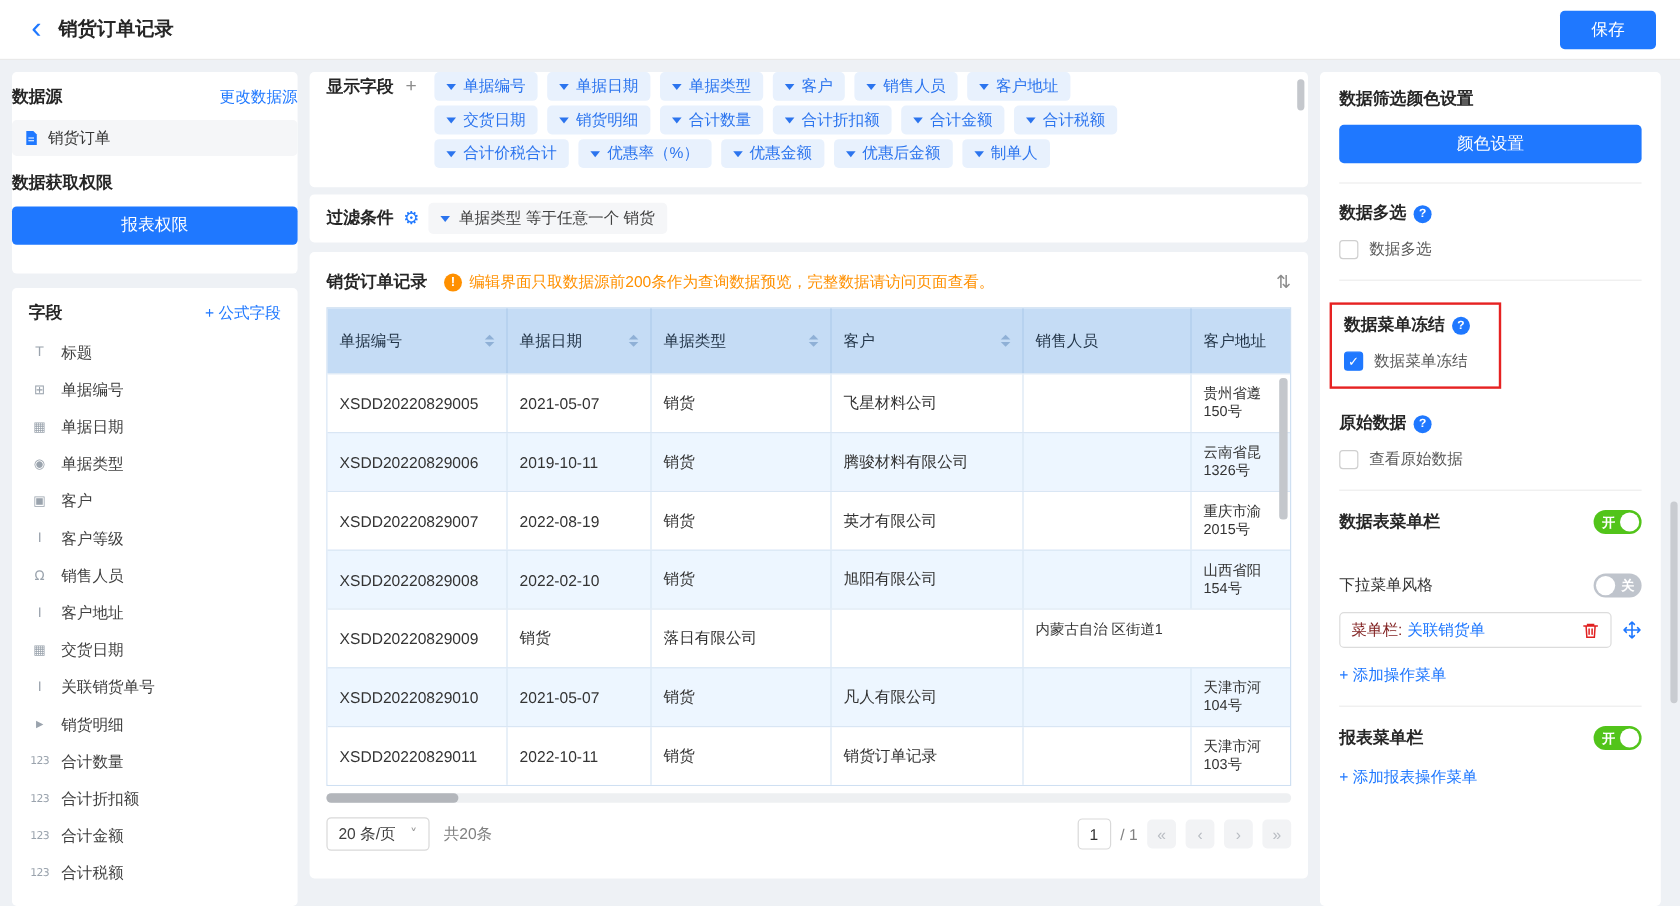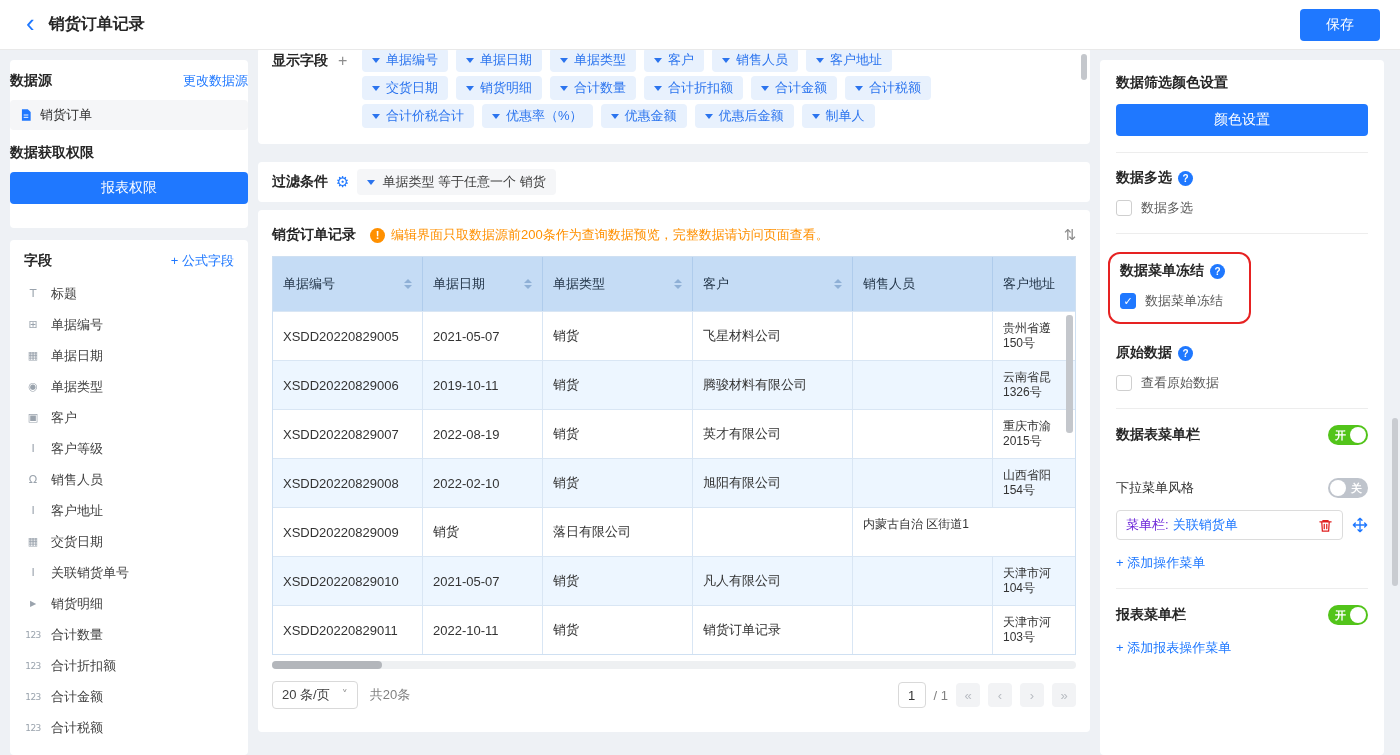--- a/index.html
+++ b/index.html
@@ -27,21 +27,21 @@
 
   
   #p-fields{left:10px;top:240px;width:238px;height:515px;padding:12px 14px;overflow:hidden}
   .fields-head{margin-bottom:8px}
   .field-item{height:31px;display:flex;align-items:center;gap:9px;color:#404040;cursor:pointer}
   .f-icon{width:18px;flex:none;text-align:center;color:#9aa3ad;font-size:11px;font-family:"DejaVu Sans",sans-serif}
   .f-icon.num{font-size:9px;letter-spacing:-0.5px}
   .f-icon.tri{font-size:8px}
 
   
-  #p-display{left:258px;top:48px;width:832px;height:96px;padding:0 14px;overflow:hidden}
+  #p-display{left:258px;top:60px;width:832px;height:96px;padding:0 14px;overflow:hidden}
   .chips-wrap{position:relative;padding-left:90px;display:flex;flex-direction:column;gap:4px}
   .df-head{position:absolute;left:0;top:4px;display:flex;align-items:center;gap:10px}
   .add-plus{color:#8c8c8c;font-size:16px;cursor:pointer}
   .chip-row{display:flex;align-items:center;gap:8px;height:24px}
   .chip{height:24px;background:#e8f1fd;color:#2b74ee;border-radius:4px;display:inline-flex;align-items:center;gap:6px;padding:0 10px;font-size:13px;white-space:nowrap;cursor:pointer}
   .caret{width:0;height:0;border-left:4px solid transparent;border-right:4px solid transparent;border-top:5px solid #2b74ee}
   .mini-scroll{position:absolute;right:3px;top:6px;width:6px;height:26px;background:#c4c7cc;border-radius:3px}
 
   
   #p-filter{left:258px;top:162px;width:832px;height:40px;display:flex;align-items:center;gap:8px;padding:0 14px}
@@ -81,35 +81,35 @@
   .pof{color:#808080}
   .nav{width:24px;height:24px;background:#f2f3f5;border-radius:4px;color:#b8bcc2;display:flex;align-items:center;justify-content:center;font-size:13px;cursor:pointer}
 
   
   #p-settings{left:1100px;top:60px;width:284px;height:695px;padding:14px 16px;overflow:hidden}
   .set-title-row{display:flex;align-items:center;gap:6px;margin-bottom:12px}
   .help{width:15px;height:15px;flex:none;border-radius:50%;background:#1f78ff;color:#fff;font-size:10px;font-weight:700;display:inline-flex;align-items:center;justify-content:center;cursor:pointer}
   .cb-row{display:flex;align-items:center;gap:9px;margin-top:12px;color:#595959;cursor:pointer}
   .cb{width:16px;height:16px;flex:none;border:1px solid #cfcfcf;border-radius:3px;background:#fff}
   .cb.checked{border-color:#1f78ff;background:#1f78ff;color:#fff;font-size:11px;display:flex;align-items:center;justify-content:center}
-  .red-box{border:2px solid #e62222;border-radius:12px;padding:8px 24px 12px 10px;display:inline-block;margin:2px 0 20px -8px}
+  .red-box{border:2px solid #e62222;border-radius:0;padding:8px 24px 12px 10px;display:inline-block;margin:2px 0 20px -8px}
   .red-box .set-title-row{margin-bottom:2px}
   .toggle-row{display:flex;align-items:center;justify-content:space-between;margin-top:33px}
   .toggle{position:relative;width:40px;height:20px;border-radius:10px;display:inline-flex;align-items:center;cursor:pointer}
   .toggle .knob{position:absolute;width:16px;height:16px;border-radius:50%;background:#fff}
   .toggle .t-text{position:absolute;color:#fff;font-size:11px;font-weight:700}
   .toggle.on{background:#52c41a}
   .toggle.on .t-text{left:7px}
   .toggle.on .knob{right:2px}
   .toggle.off{background:#bfc4cc}
   .toggle.off .t-text{right:6px}
   .toggle.off .knob{left:2px}
   .menu-box{margin-top:12px;display:flex;align-items:center;gap:9px}
   .menu-input{flex:1;height:30px;border:1px solid #dcdcdc;border-radius:4px;display:flex;align-items:center;gap:4px;padding:0 9px}
-  .menu-prefix{color:#6d28d9}
+  .menu-prefix{color:#7f1d1d}
   .menu-value{color:#1f78ff}
   .trash{margin-left:auto;display:flex;cursor:pointer}
   .move{display:flex;cursor:pointer}
   .add-link{display:inline-block;margin-top:14px}
 
   
   .page-scroll{position:absolute;right:2px;top:418px;width:6px;height:168px;background:#c9ccd1;border-radius:3px;z-index:9}
 </style>
 </head>
 <body>

